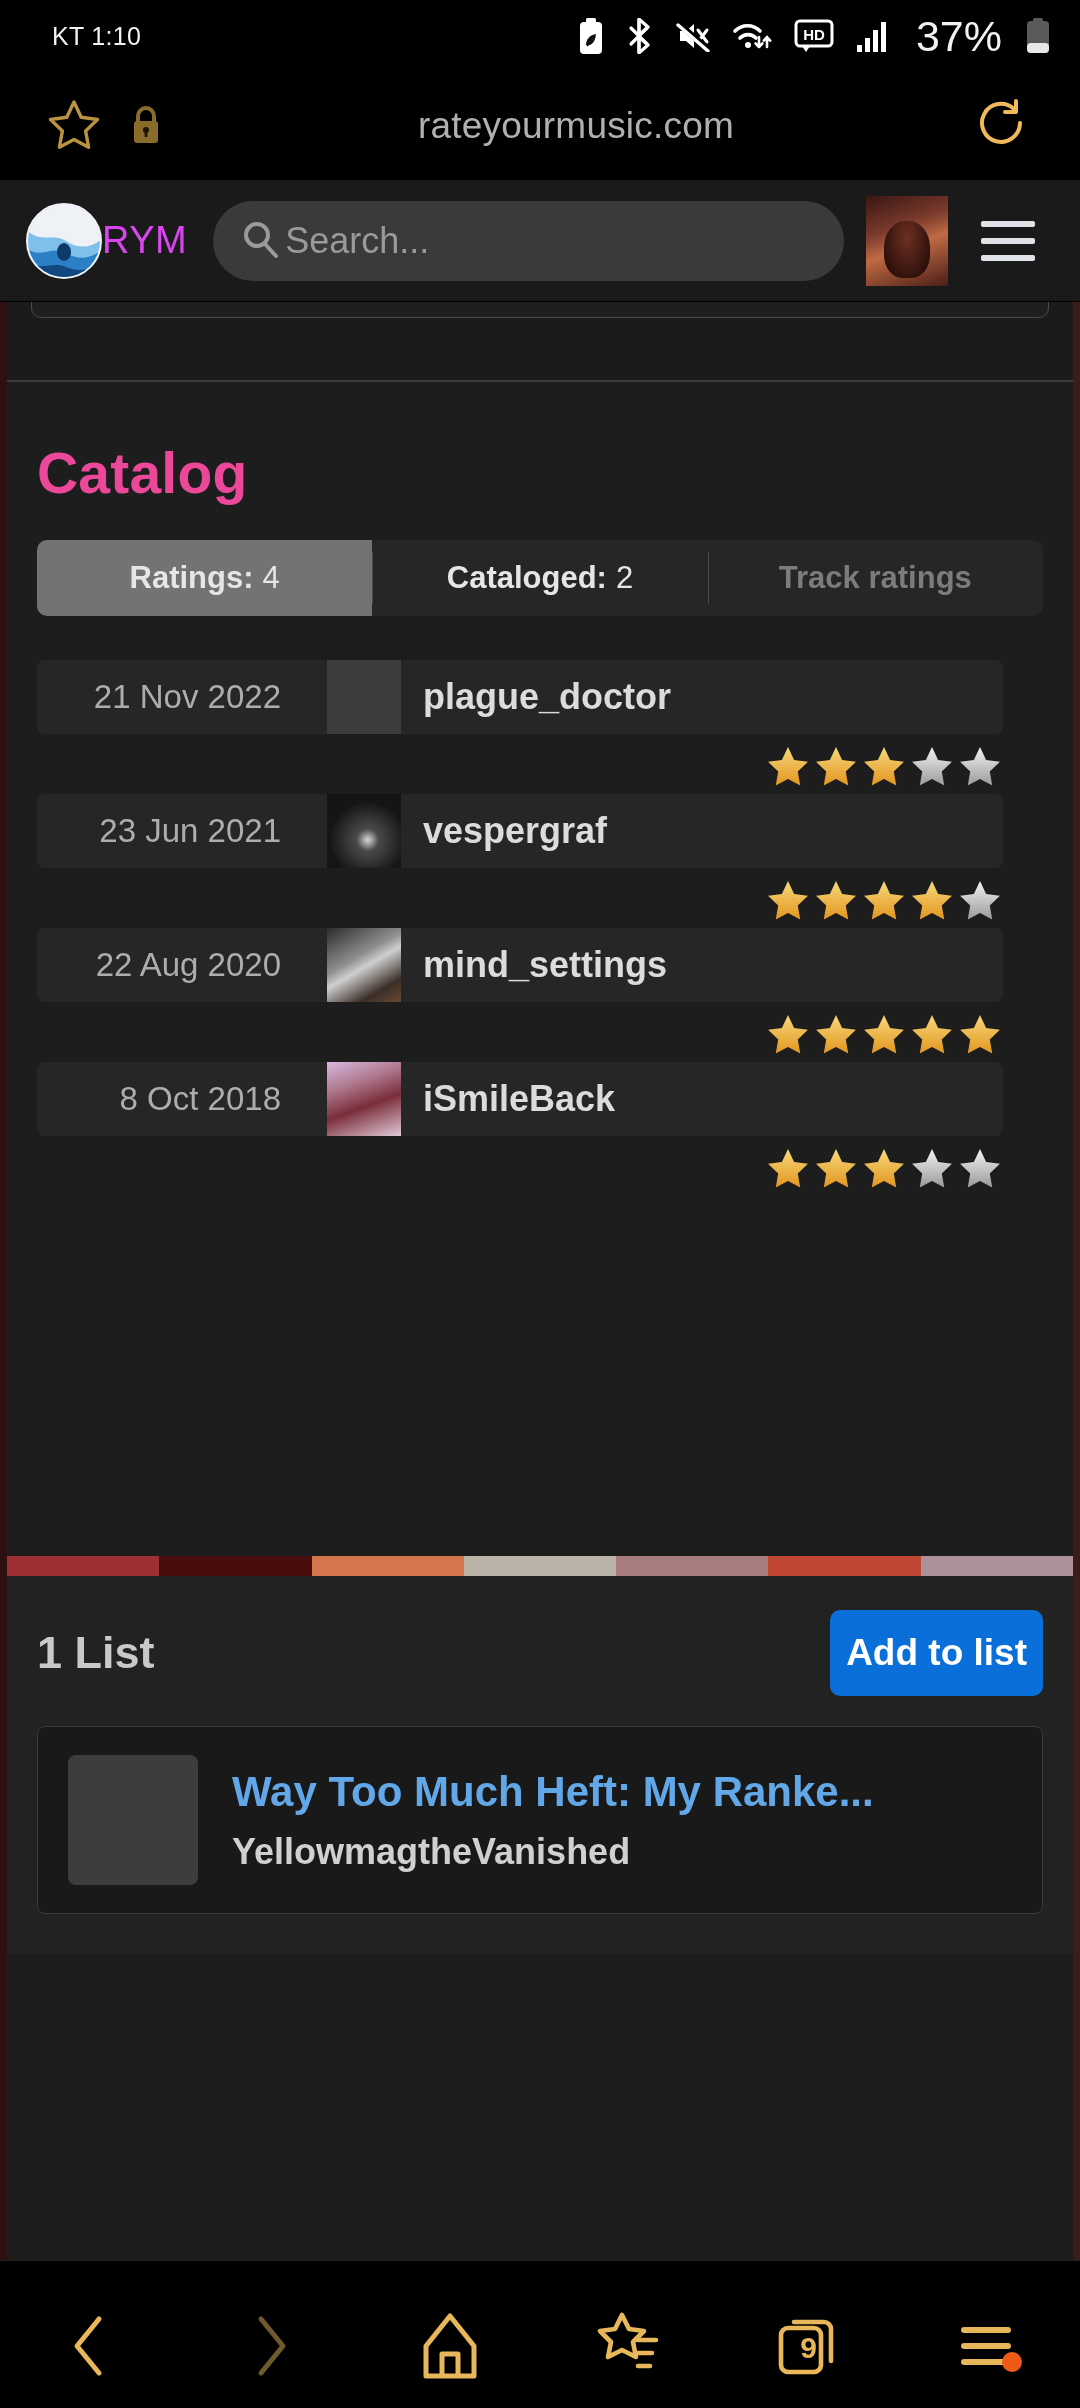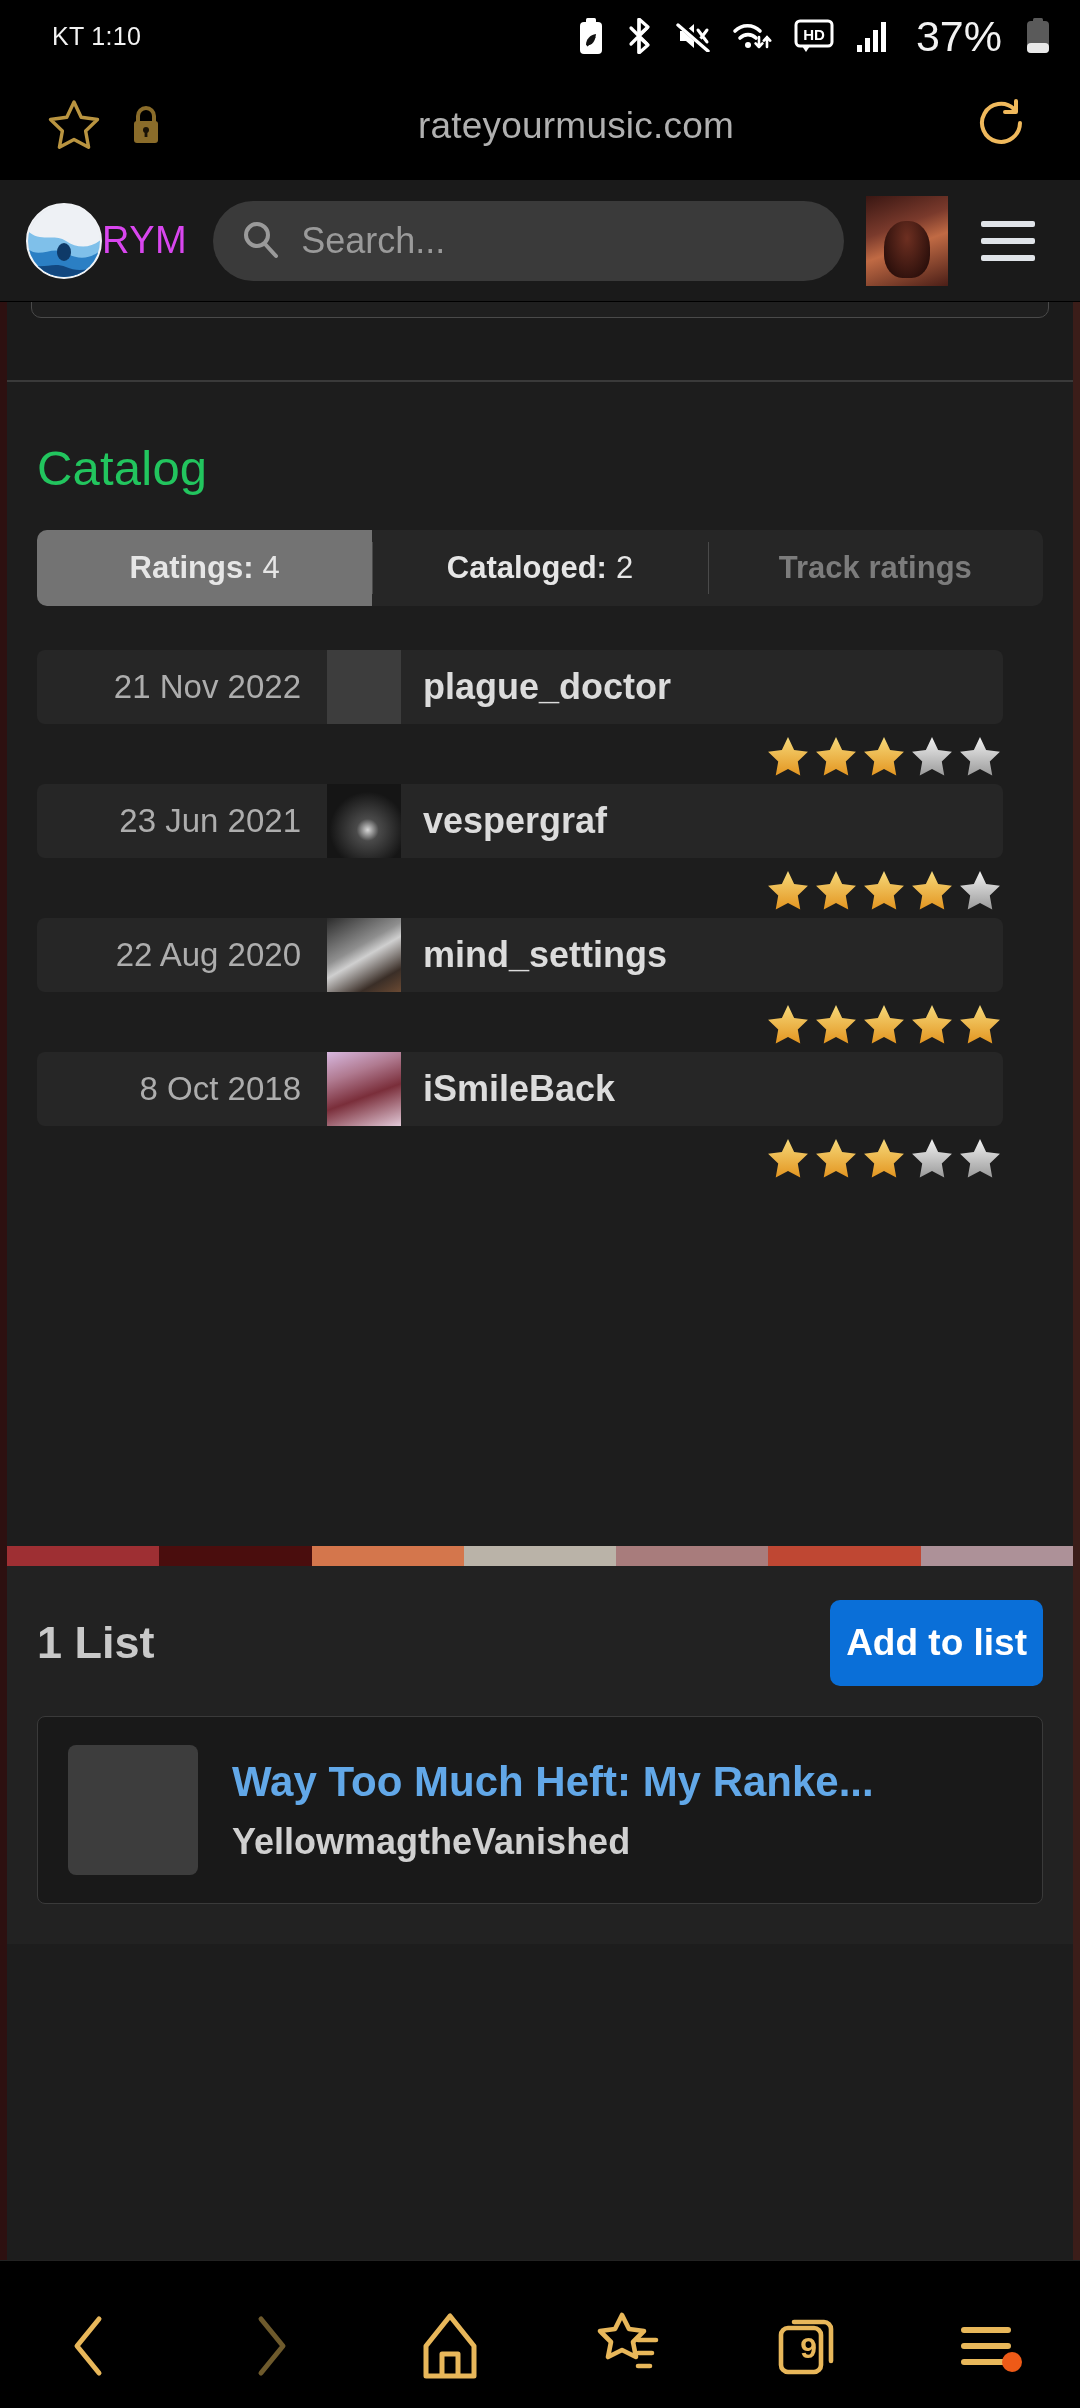--- a/index.html
+++ b/index.html
@@ -42,21 +42,21 @@
   .logo-circle {
     width: 76px; height: 76px; border-radius: 50%;
     background: #e9edf2; overflow: hidden; position: relative; flex: none;
     border: 2px solid #f0f2f5;
   }
   .logo-circle svg { position: absolute; inset: 0; }
   .brand { color: #d946ef; font-size: 38px; font-weight: normal; letter-spacing: .5px; }
   .searchbox {
     flex: 1; height: 80px; margin: 0 22px 0 26px;
     background: #3a3a3a; border-radius: 40px;
-    display: flex; align-items: center; padding: 0 28px; gap: 20px;
+    display: flex; align-items: center; padding: 0 28px; gap: 4px;
   }
   .search-ph { color: #9a9a9a; font-size: 36px; }
   .avatar-hd {
     width: 82px; height: 90px; flex: none; overflow: hidden;
     background: linear-gradient(160deg,#3a1713 0%,#7a3a2c 35%,#c06a44 55%,#4a1e17 100%);
     position: relative;
   }
   .avatar-hd::after {
     content:""; position:absolute; left:22%; top:28%; width:56%; height:64%;
     border-radius:46% 46% 40% 40%;
@@ -74,21 +74,21 @@
   }
   .topstub { height: 78px; background: #1b1b1b; position: relative; }
   .topstub::before {
     content:""; position:absolute; left:24px; right:24px; top:-34px; height:48px;
     border: 1px solid #4a4a4a; border-radius: 10px; background:#1f1f1f;
   }
   .hr { height: 2px; background: #3a3a3a; }
 
   .section { padding: 0 30px; }
   h2.catalog-title {
-    color: #22c55e; font-size: 49px; font-weight: normal;
+    color: #ec4899; font-size: 57px; font-weight: bold;
     margin: 58px 0 34px 0; letter-spacing: .2px;
   }
 
   
   .tabs {
     display: flex; border-radius: 10px; overflow: hidden; background: #262626;
     height: 76px; margin-bottom: 44px;
   }
   .tab {
     flex: 1; display: flex; align-items: center; justify-content: center;
@@ -103,21 +103,21 @@
 
   
   .rrow { margin-bottom: 4px; }
   .rrow-main {
     display: flex; align-items: stretch; height: 74px;
     background: #262626; border-radius: 8px; overflow: hidden;
     margin-right: 40px;
   }
   .rdate {
     width: 290px; display:flex; align-items:center; justify-content:flex-end;
-    padding-right: 26px; color: #adadad; font-size: 33px; flex: none;
+    padding-right: 46px; color: #adadad; font-size: 33px; flex: none;
   }
   .rav { width: 74px; height: 74px; flex: none; background:#3a3a3a; }
   .rav.a1 { background: #3d3d3d; }
   .rav.a2 { background: radial-gradient(circle at 55% 62%, #d8d8d8 0%, #4a4a4a 18%, #151515 62%); }
   .rav.a3 { background: linear-gradient(150deg,#2b2b2b 0%, #8f8f8f 40%, #cfcfcf 52%, #3a2e27 80%, #6b4a33 100%); }
   .rav.a4 { background: linear-gradient(160deg,#d8b8e0 0%, #b07a90 30%, #7a2e3a 58%, #e2c9d8 100%); }
   .rname {
     flex: 1; display: flex; align-items: center; padding-left: 22px;
     color: #dcdcdc; font-size: 36px; font-weight: bold;
   }

